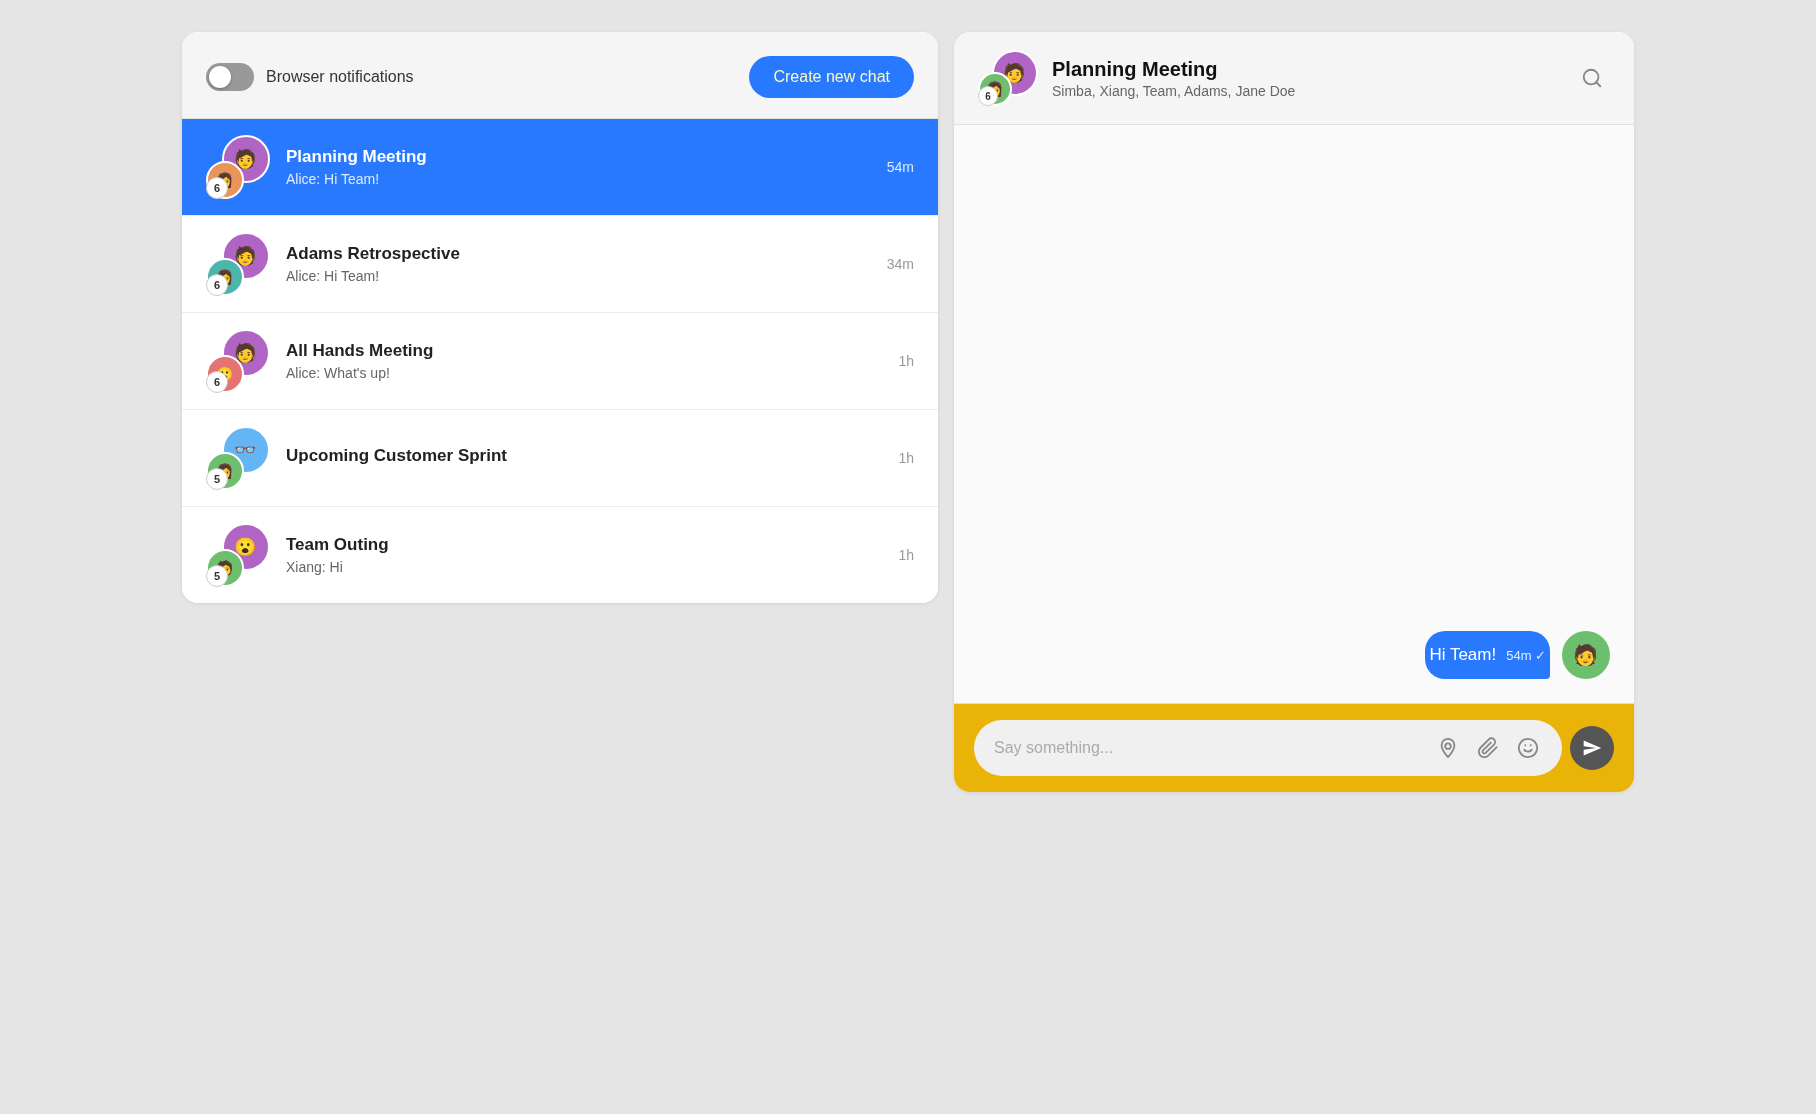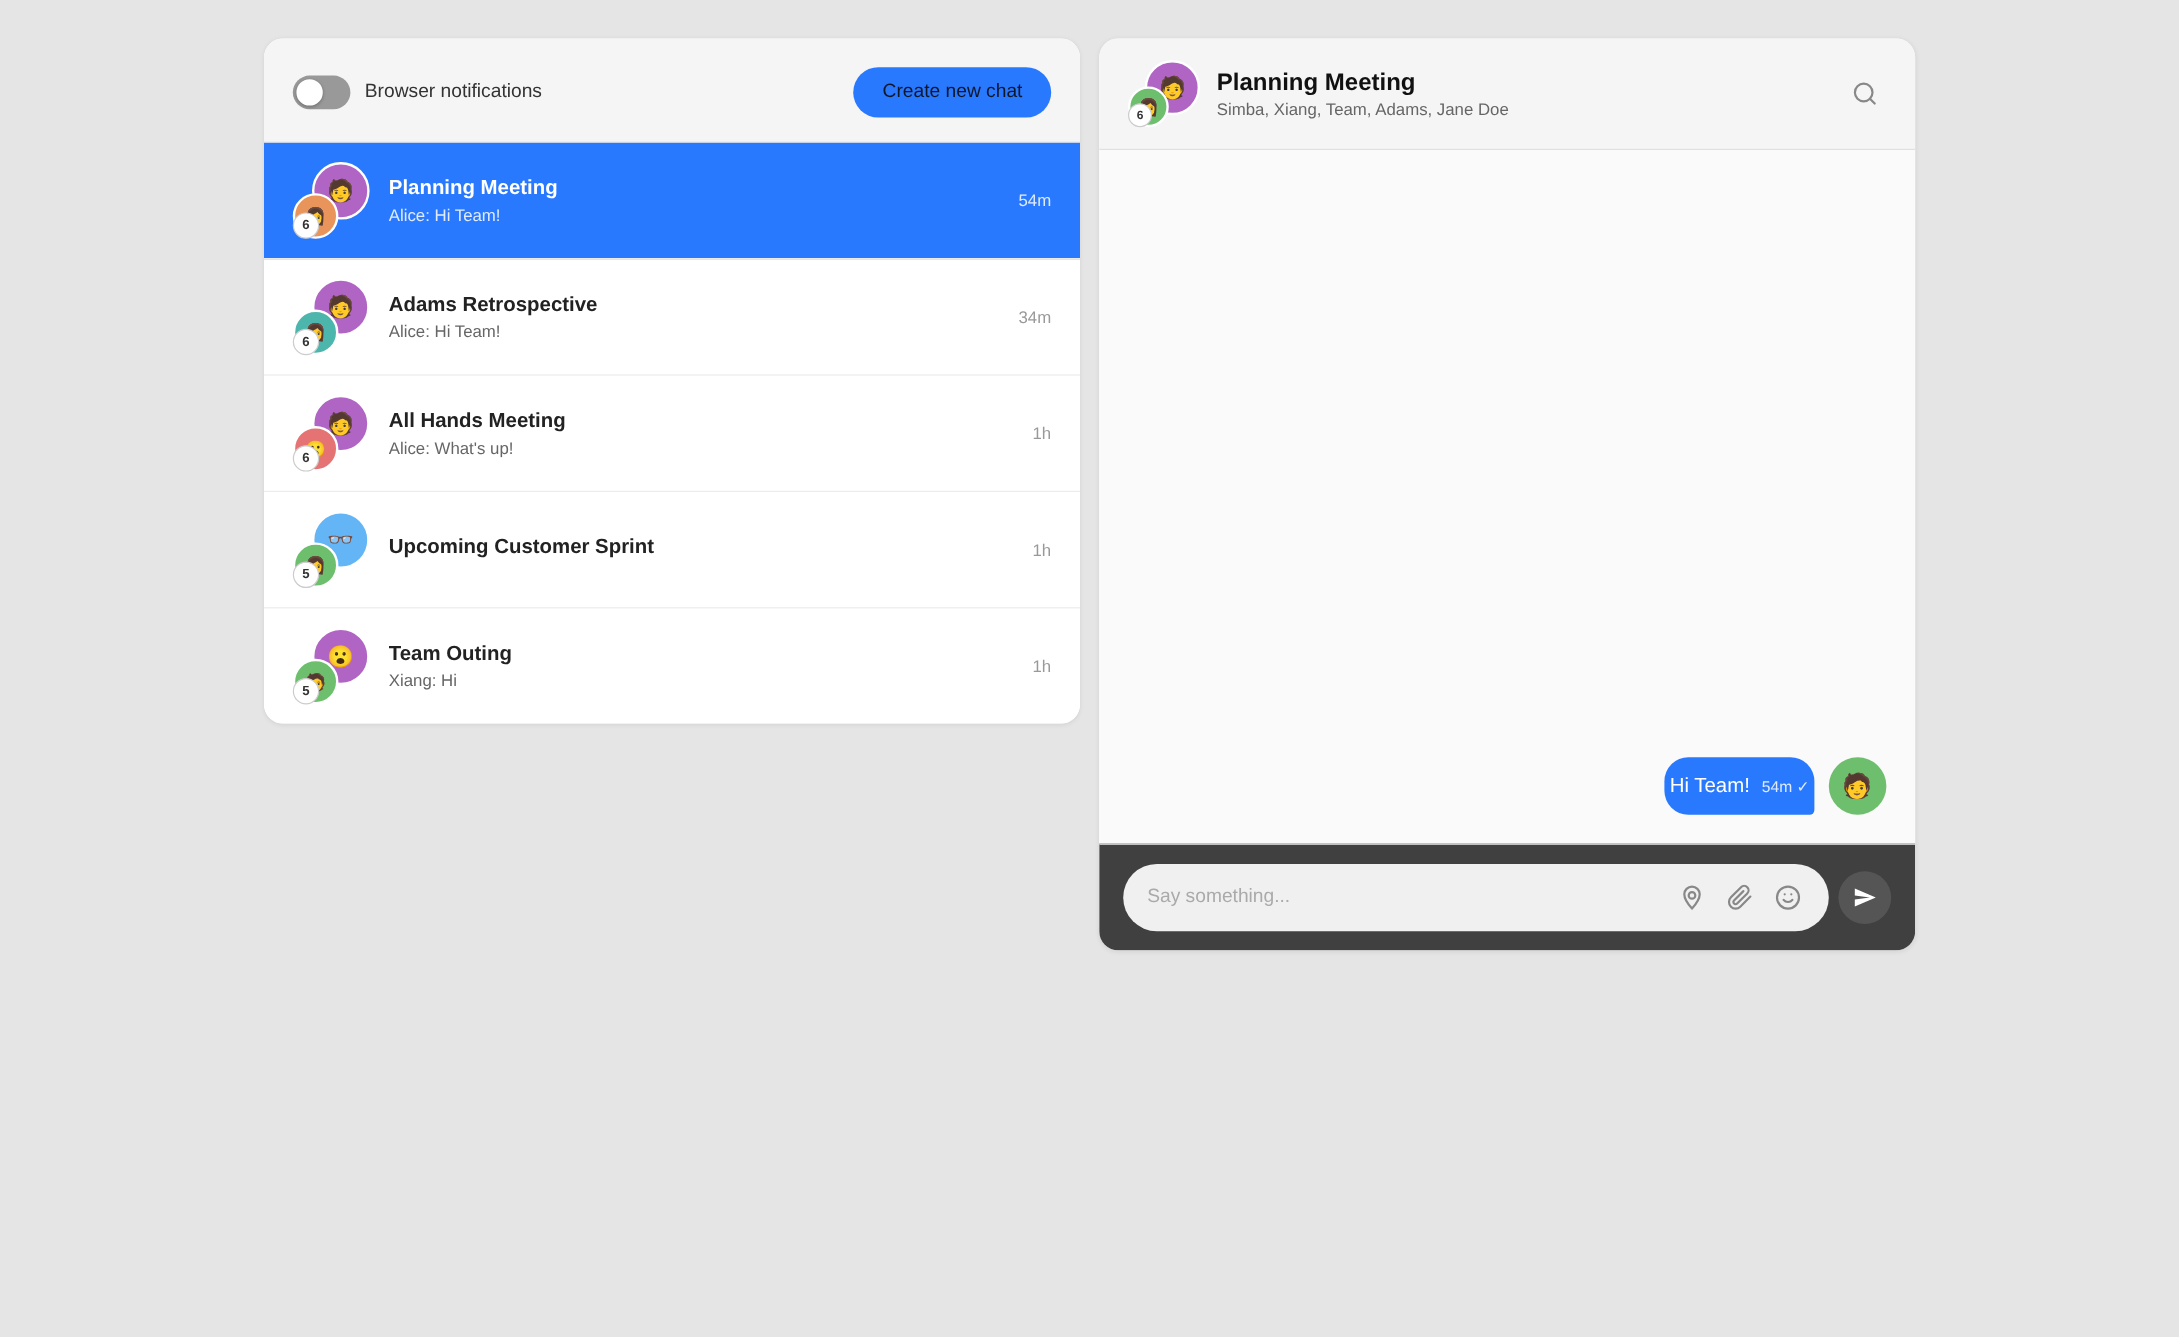--- a/index.html
+++ b/index.html
@@ -18,21 +18,21 @@
       width: 1816px;
       height: 1114px;
       align-items: flex-start;
       justify-content: center;
     }
 
     
     .left-panel {
       background: #fff;
       border-radius: 16px;
-      width: 680px;
+      width: 756px;
       overflow: hidden;
       box-shadow: 0 1px 4px rgba(0,0,0,0.08);
     }
     .left-header {
       display: flex;
       align-items: center;
       justify-content: space-between;
       padding: 24px 24px 20px 24px;
       background: #f5f5f5;
       border-bottom: 1px solid #e0e0e0;
@@ -62,21 +62,21 @@
       left: 3px;
       box-shadow: 0 1px 3px rgba(0,0,0,0.3);
     }
     .notif-label {
       font-size: 16px;
       color: #333;
       font-weight: 400;
     }
     .create-chat-btn {
       background: #2979ff;
-      color: #0f172a;
+      color: #fef9c3;
       border: none;
       border-radius: 24px;
       padding: 12px 24px;
       font-size: 16px;
       font-weight: 500;
       cursor: pointer;
       white-space: nowrap;
     }
 
     
@@ -323,21 +323,21 @@
       display: flex;
       align-items: center;
       justify-content: center;
       font-size: 20px;
       overflow: hidden;
     }
 
     
     .input-area {
       padding: 16px 20px;
-      background: #404040;
+      background: #eab308;
       border-top: 1px solid #e0e0e0;
       display: flex;
       align-items: center;
       gap: 8px;
     }
     .message-input-wrap {
       flex: 1;
       background: #f0f0f0;
       border-radius: 28px;
       padding: 14px 20px;

